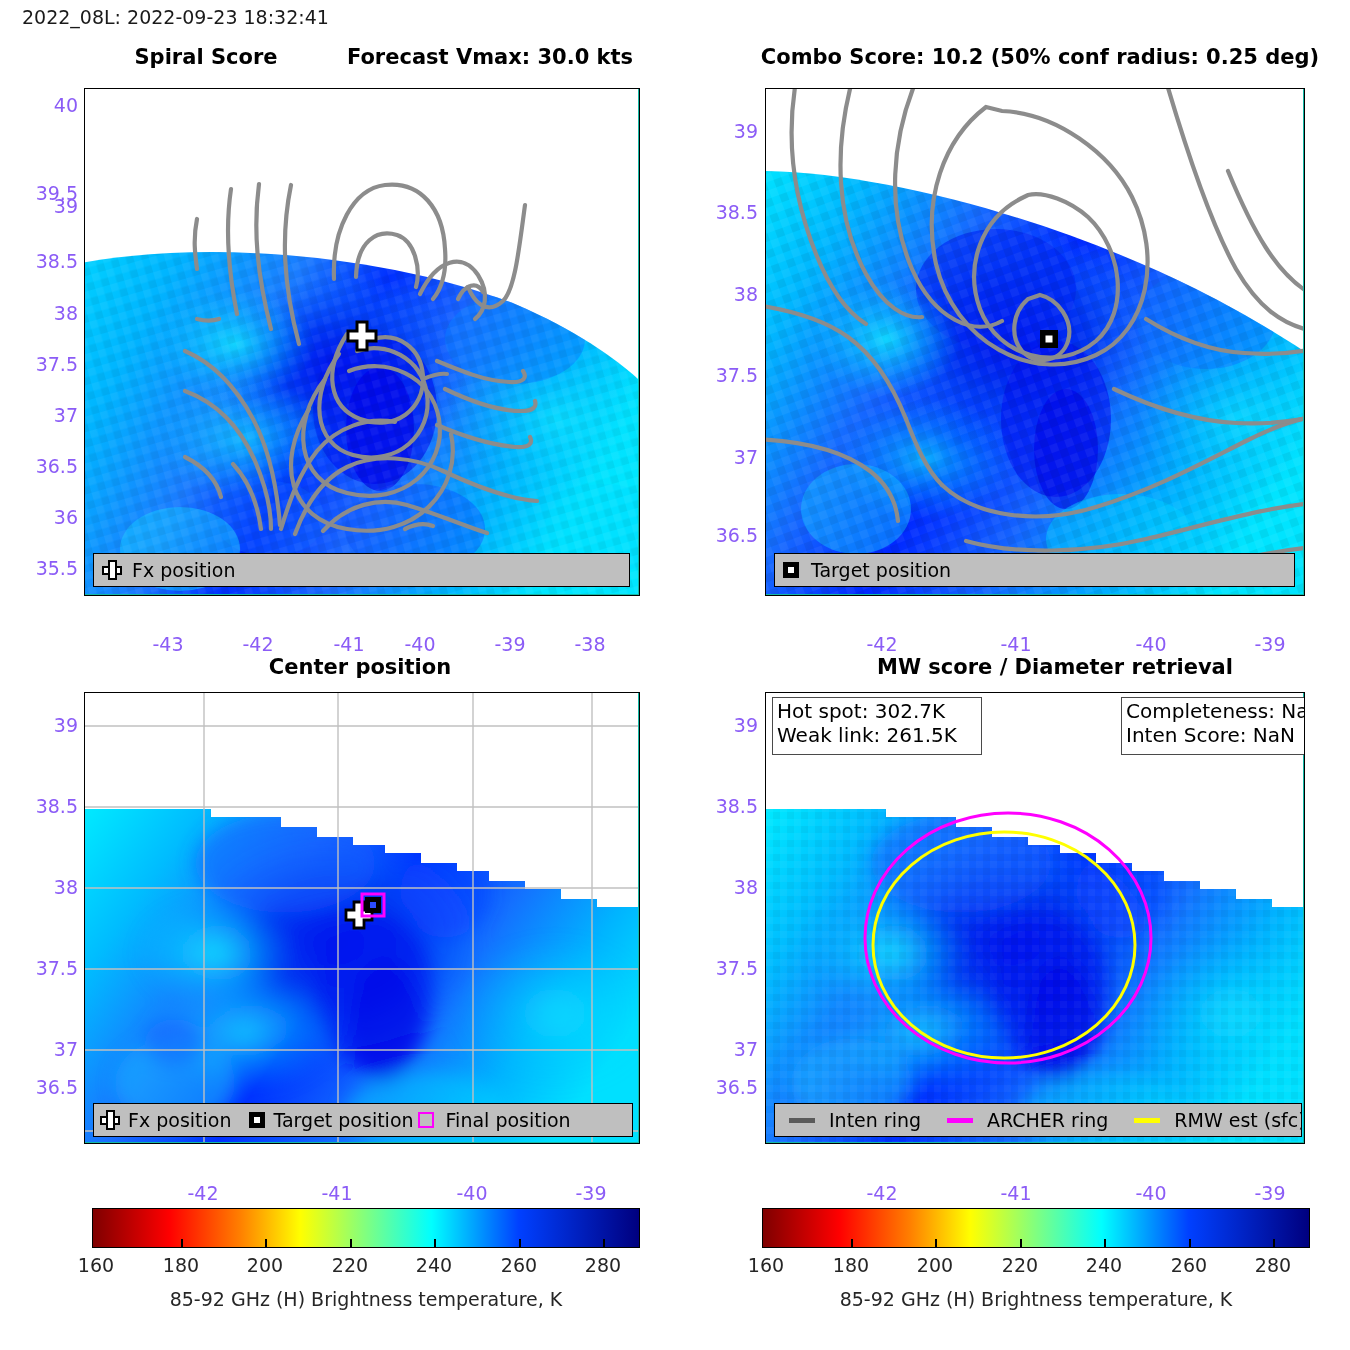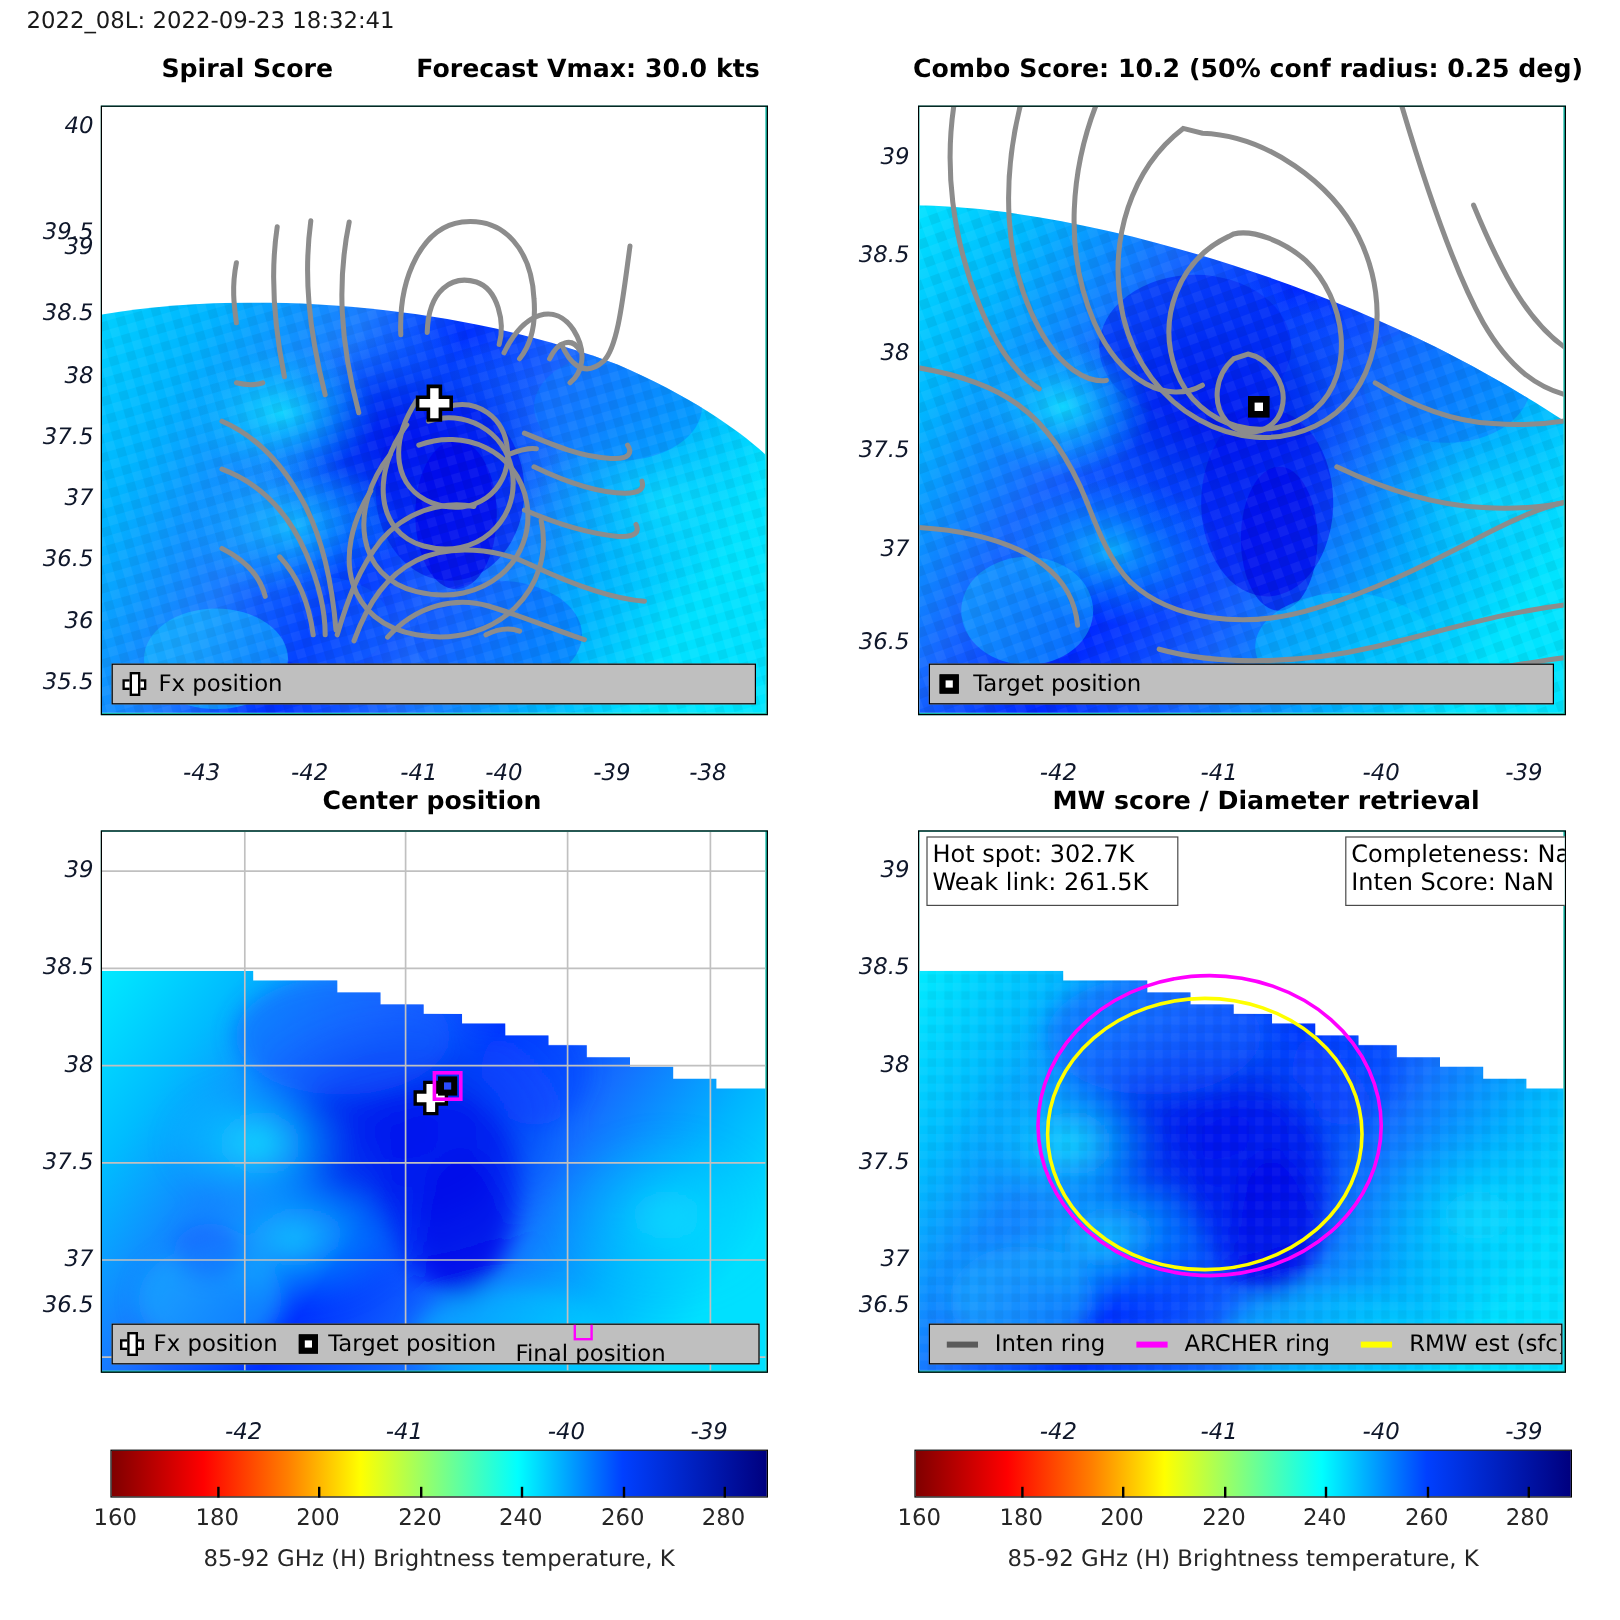--- a/index.html
+++ b/index.html
@@ -1,21 +1,21 @@
 <!DOCTYPE html>
 <html><head>
 <meta charset="utf-8">
 <style>
   html,body{margin:0;padding:0;background:#fff;}
   body{width:1350px;height:1350px;font-family:"DejaVu Sans",sans-serif;position:relative;overflow:hidden;}
   .hdr{position:absolute;left:22px;top:6px;font-size:19px;color:#1a1a1a;white-space:nowrap;}
   .panel{position:absolute;}
   .ttl{position:absolute;font-weight:bold;font-size:21px;color:#000;white-space:nowrap;text-align:center;}
   .axbox{position:absolute;border:1.6px solid #000;box-sizing:border-box;overflow:hidden;background:#14b8a6;}
-  .ylab,.xlab{position:absolute;font-size:19px;color:#0f172a;white-space:nowrap;font-style:italic;}
+  .ylab,.xlab{position:absolute;font-size:19px;color:#8b5cf6;white-space:nowrap;}
   .ylab{text-align:right;transform:translateY(-50%);}
   .xlab{text-align:center;transform:translateX(-50%);margin-top:31px;}
   .legend{position:absolute;background:#bfbfbf;border:1.5px solid #000;box-sizing:border-box;
           display:flex;align-items:center;font-size:19px;color:#000;white-space:nowrap;overflow:hidden;}
   .lg-item{display:flex;align-items:center;}
   .mk-cross{position:relative;width:20px;height:20px;flex:0 0 20px;}
   .mk-cross i{position:absolute;background:#fff;border:2px solid #000;box-sizing:border-box;}
   .mk-cross i.h{left:0;top:6px;width:20px;height:9px;}
   .mk-cross i.v{left:6px;top:0;width:9px;height:20px;}
   .mk-sq{width:16px;height:16px;flex:0 0 16px;background:#000;border:1px solid #000;
@@ -339,21 +339,21 @@
             <i class="v"></i>
           </span>
         <span style="margin-left:8px;">Fx position</span>
       </span>
       <span class="lg-item" style="margin-left:18px;">
         <span class="mk-sq">
             <b></b>
           </span>
         <span style="margin-left:8px;">Target position</span>
       </span>
-      <span class="lg-item" style="margin-left:4px;flex-direction:column;">
+      <span class="lg-item" style="margin-left:4px;">
         <span class="mk-open"></span>
         <span style="margin-left:12px;">Final position</span>
       </span>
     </div>
   </div>
 
   <div class="ylab" style="left:20px;top:725px;width:58px;">39</div>
   <div class="ylab" style="left:20px;top:806px;width:58px;">38.5</div>
   <div class="ylab" style="left:20px;top:887px;width:58px;">38</div>
   <div class="ylab" style="left:20px;top:968px;width:58px;">37.5</div>

